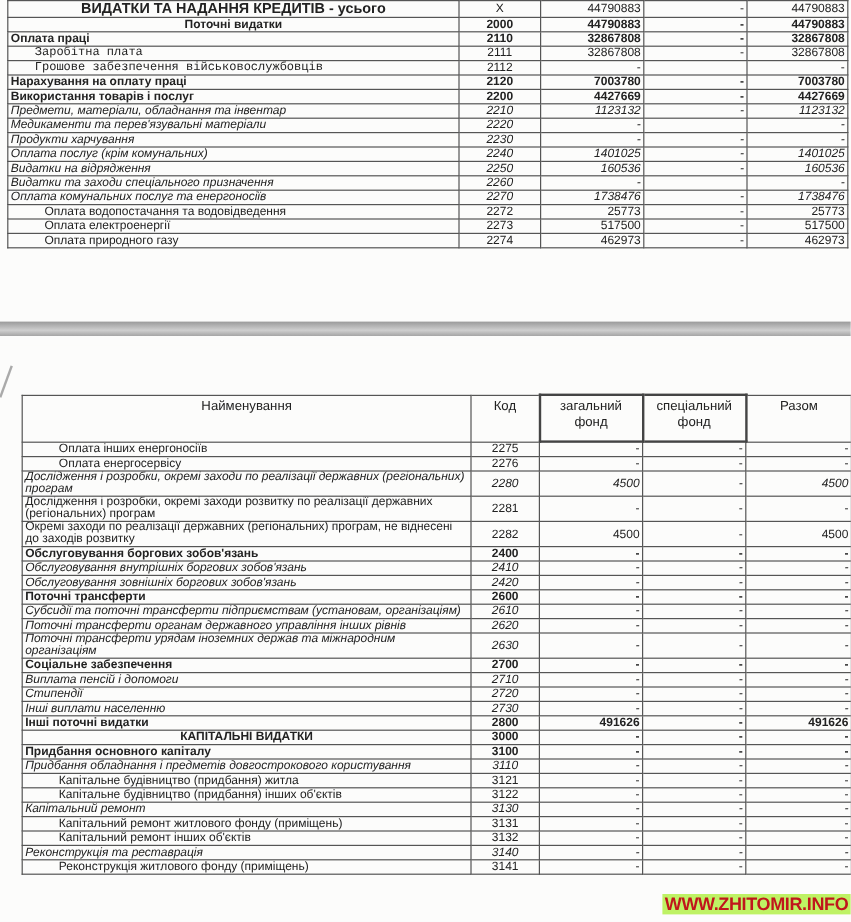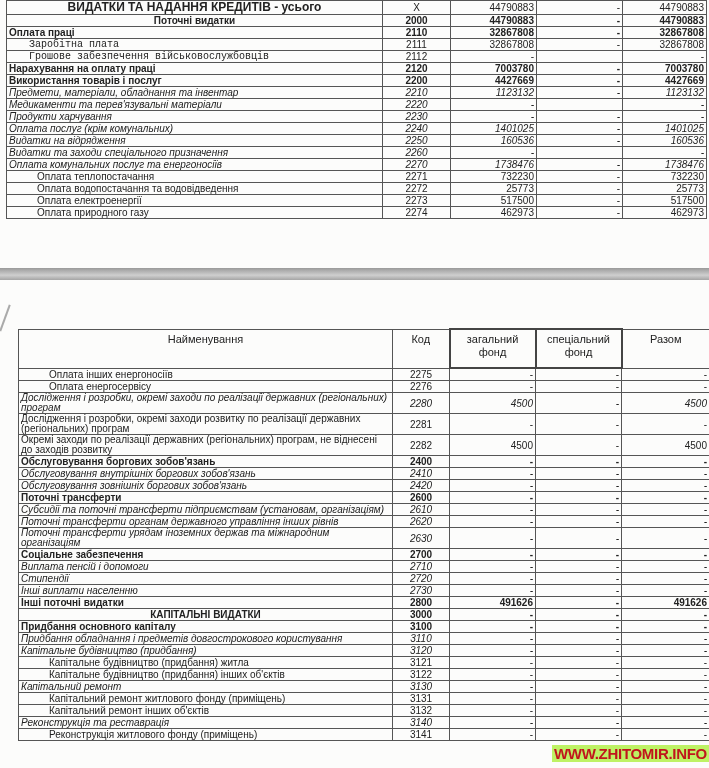--- a/index.html
+++ b/index.html
@@ -139,27 +139,20 @@
           <td class="num">-</td>
         </tr>
         <tr class="i">
           <td>Оплата комунальних послуг та енергоносіїв</td>
           <td class="code">2270</td>
           <td class="num">1738476</td>
           <td class="num">-</td>
           <td class="num">1738476</td>
         </tr>
         <tr>
-          <td class="ind2">Оплата теплопостачання</td>
-          <td class="code">2271</td>
-          <td class="num">732230</td>
-          <td class="num">-</td>
-          <td class="num">732230</td>
-        </tr>
-        <tr>
           <td class="ind2">Оплата водопостачання та водовідведення</td>
           <td class="code">2272</td>
           <td class="num">25773</td>
           <td class="num">-</td>
           <td class="num">25773</td>
         </tr>
         <tr>
           <td class="ind2">Оплата електроенергії</td>
           <td class="code">2273</td>
           <td class="num">517500</td>
@@ -332,27 +325,20 @@
           <td class="num">-</td>
           <td class="num">-</td>
         </tr>
         <tr class="i">
           <td>Придбання обладнання і предметів довгострокового користування</td>
           <td class="code">3110</td>
           <td class="num">-</td>
           <td class="num">-</td>
           <td class="num">-</td>
         </tr>
-        <tr class="i">
-          <td>Капітальне будівництво (придбання)</td>
-          <td class="code">3120</td>
-          <td class="num">-</td>
-          <td class="num">-</td>
-          <td class="num">-</td>
-        </tr>
         <tr>
           <td class="ind2">Капітальне будівництво (придбання) житла</td>
           <td class="code">3121</td>
           <td class="num">-</td>
           <td class="num">-</td>
           <td class="num">-</td>
         </tr>
         <tr>
           <td class="ind2">Капітальне будівництво (придбання) інших об'єктів</td>
           <td class="code">3122</td>

